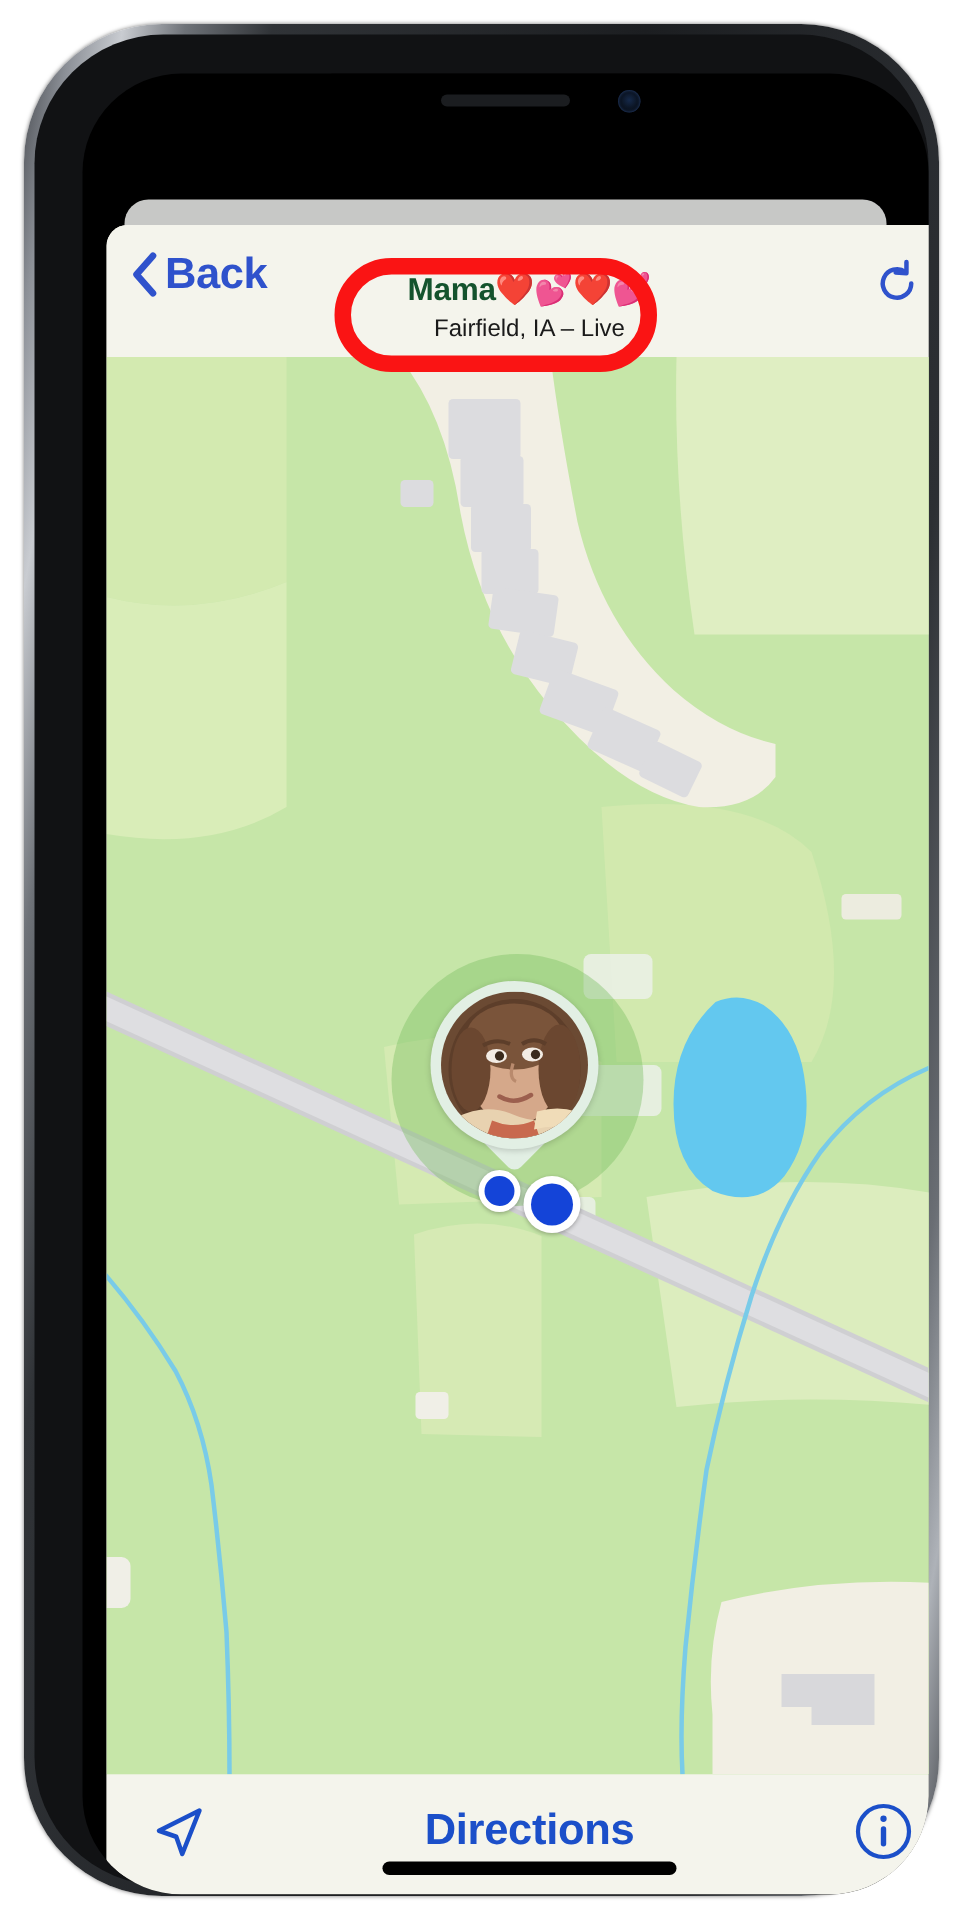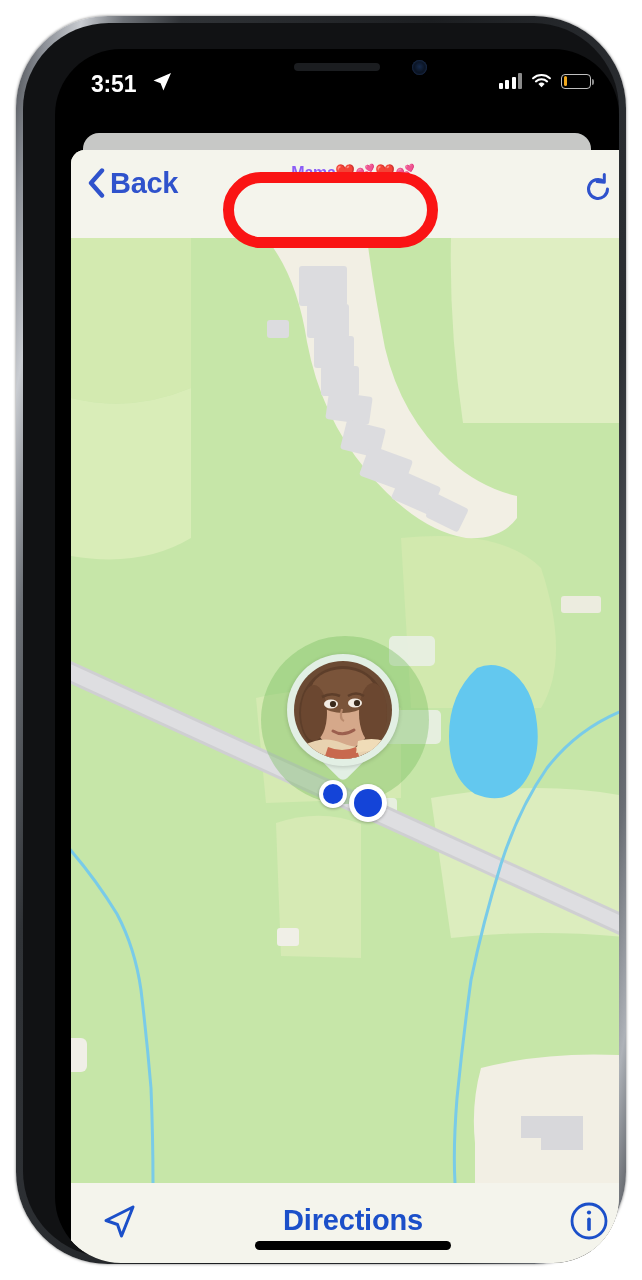--- a/index.html
+++ b/index.html
@@ -233,26 +233,27 @@
   }
   .nav-title-block {
     position: absolute;
     left: 50%;
     transform: translateX(-50%);
     top: 14px;
     width: 300px;
     text-align: center;
   }
   .nav-title {
-    font-size: 16px;
+    font-size: 21px;
     font-weight: bold;
-    color: #8b5cf6;
+    color: #14532d;
     line-height: 1.08;
     letter-spacing: -0.2px;
     white-space: nowrap;
+    margin-top: 19px;
   }
   .nav-subtitle {
     font-size: 16px;
     font-weight: 400;
     color: #1a1a1a;
     line-height: 1.2;
     margin-top: 4px;
     white-space: nowrap;
   }
   .refresh-button {
@@ -421,58 +422,37 @@
 
     <div class="phone-frame-inner"></div>
 
     <div class="phone-screen">
 
       <div class="notch">
         <div class="notch-speaker"></div>
         <div class="notch-camera"></div>
       </div>
 
-      <div class="status-bar">
-        <div class="status-time">3:51</div>
-        <svg class="status-loc-arrow" viewBox="0 0 20 20">
-          <path d="M19 1 L1.5 8.6 L8.6 11.2 L11.4 18.6 Z" fill="#ffffff"></path>
-        </svg>
-        <div class="status-right">
-          <span class="sig-bars">
-            <i></i>
-              <i></i>
-              <i></i>
-              <i></i>
-          </span>
-          <svg width="21" height="16" viewBox="0 0 21 16">
-            <path d="M10.5 14.3 L7.4 10.9 a4.6 4.6 0 0 1 6.2 0 Z" fill="#ffffff"></path>
-            <path d="M4.9 8.4 a8.3 8.3 0 0 1 11.2 0" stroke="#ffffff" stroke-width="2.1" fill="none" stroke-linecap="round"></path>
-            <path d="M2.1 5.2 a12.6 12.6 0 0 1 16.8 0" stroke="#ffffff" stroke-width="2.1" fill="none" stroke-linecap="round"></path>
-          </svg>
-          <span class="battery">
-            <i class="battery-fill"></i>
-          </span>
-        </div>
-      </div>
 
       <div class="card-behind"></div>
 
       <div class="app-card">
 
         <div class="nav-bar">
 
           <div class="back-button">
             <svg class="back-chevron" viewBox="0 0 18 30">
               <path d="M15 2.5 L4 15 L15 27.5" stroke="#2f52cc" stroke-width="4.4" fill="none" stroke-linecap="round" stroke-linejoin="round"></path>
             </svg>
             <span class="back-label">Back</span>
           </div>
 
           <div class="nav-title-block">
             <div class="nav-title">Mama❤️💕❤️💕</div>
+            <div class="nav-subtitle">Fairfield, IA – Live</div>
           </div>
 
           <svg class="refresh-button" viewBox="0 0 34 34">
             <path d="M26.5 17 a9.5 9.5 0 1 1 -3.9 -7.7" stroke="#2f52cc" stroke-width="3" fill="none" stroke-linecap="round"></path>
             <path d="M23.3 2.6 L23.3 10.2 L16.1 9.6" stroke="#2f52cc" stroke-width="3" fill="none" stroke-linecap="round" stroke-linejoin="round"></path>
           </svg>
 
           <div class="highlight-oval"></div>
         </div>
 

